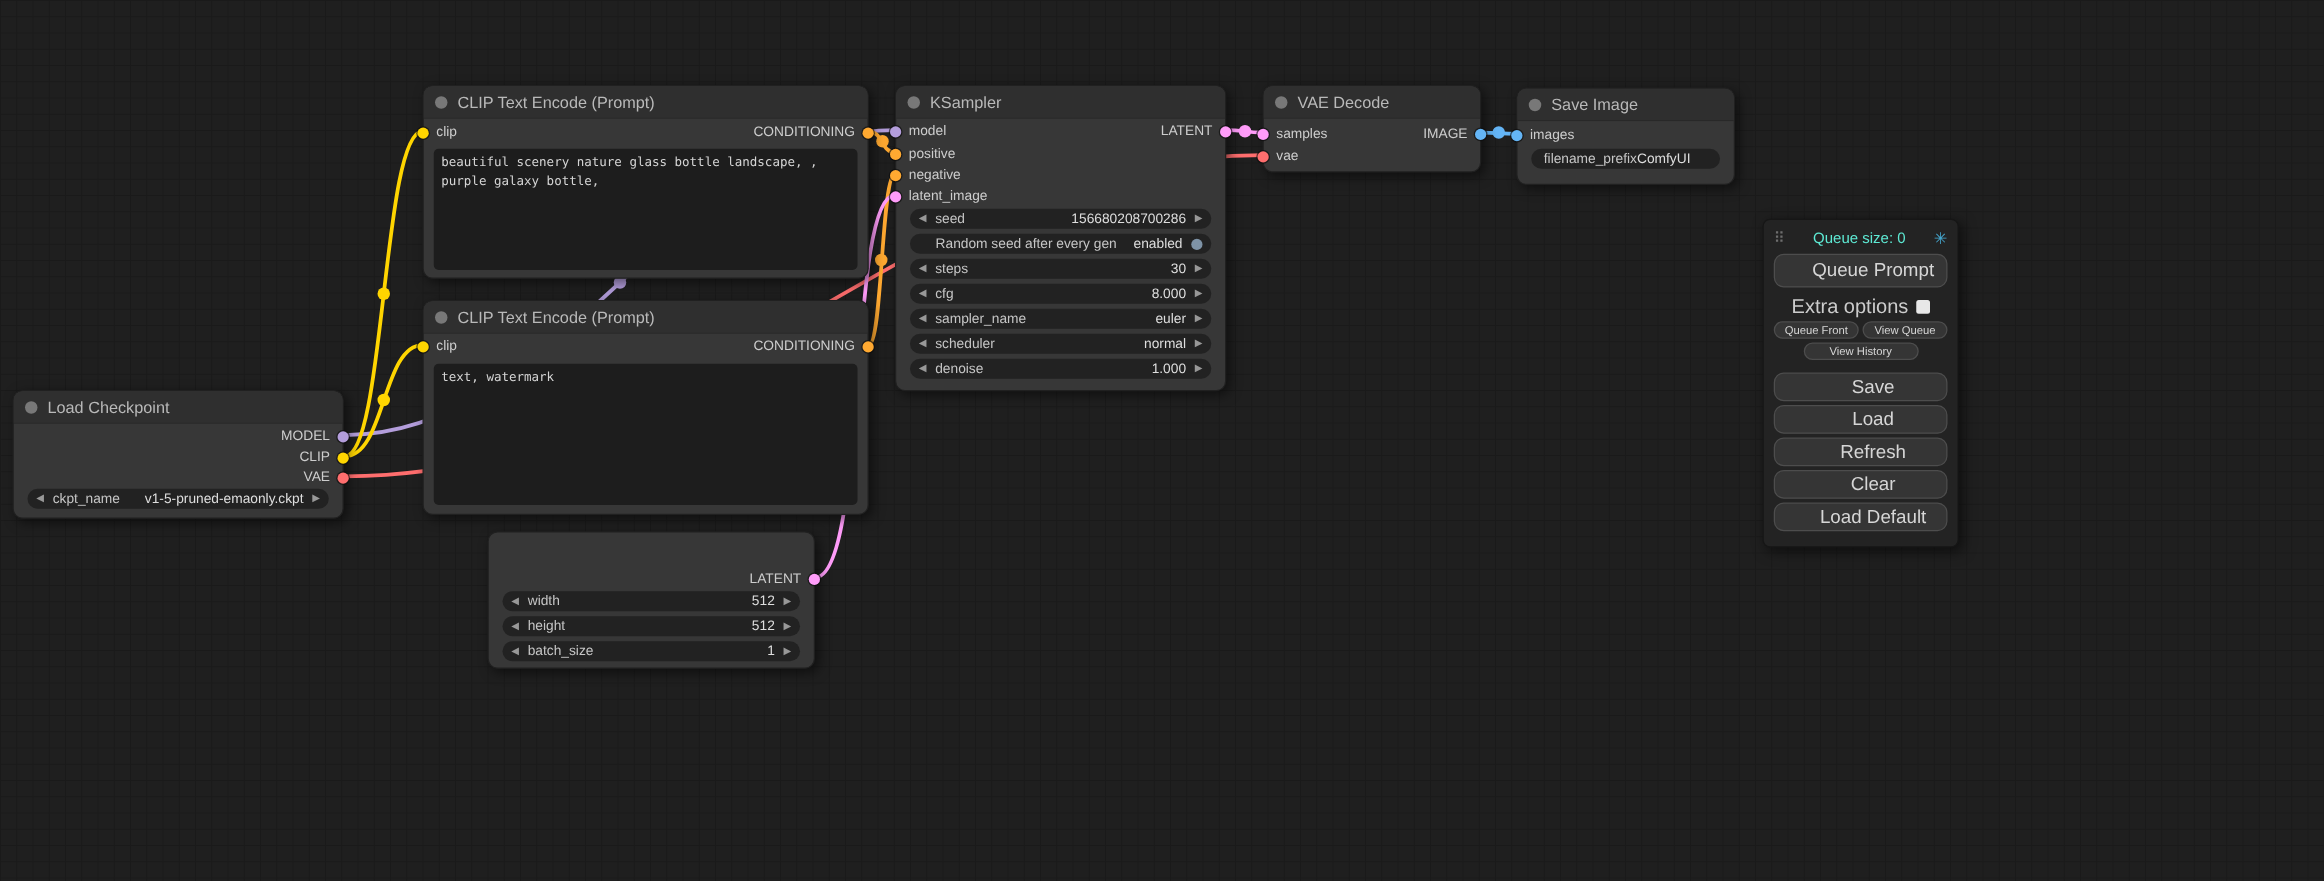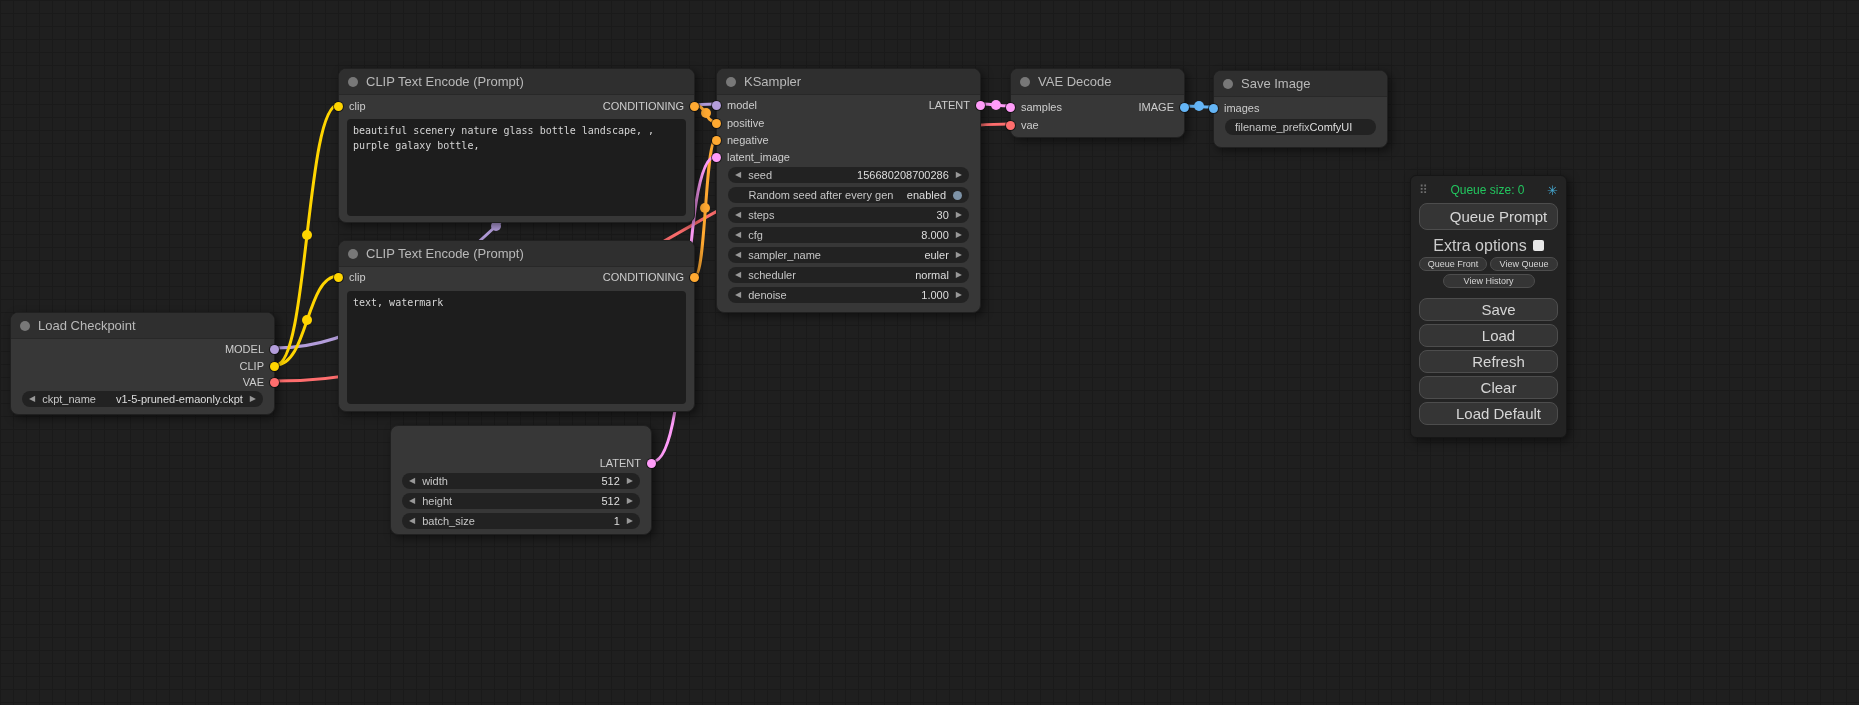--- a/index.html
+++ b/index.html
@@ -64,21 +64,21 @@
   }
 
   #queue-panel {
     position:absolute; left:1410px; top:175px; width:157px; z-index:4;
     background:#232323; border:1px solid #161616; border-radius:6px;
     box-shadow:3px 3px 10px rgba(0,0,0,.55);
     padding:5px 8px 9px; color:#ccc;
   }
   .qp-header { display:flex; align-items:center; height:18px; margin-bottom:4px; }
   .drag-handle { color:#6e6e6e; font-size:12px; cursor:grab; }
-  .queue-size { flex:1; text-align:center; font-size:12px; color:#22c55e; }
+  .queue-size { flex:1; text-align:center; font-size:12px; color:#5eead4; }
   .gear { font-size:13px; cursor:pointer; }
   .btn {
     display:block; width:100%;
     background:#353535; border:1px solid #4d4d4d; border-radius:8px;
     color:#d6d6d6; text-align:center; cursor:pointer; font-family:inherit;padding-left:20px;
   }
   .btn.queue-prompt { height:27px; font-size:15px; margin-bottom:8px; }
   .btn.big   { height:23px; font-size:15px; margin-bottom:3px; }
   .extra-options { display:flex; align-items:center; justify-content:center; gap:6px;
                    font-size:16px; height:15px; margin-bottom:4px; }

